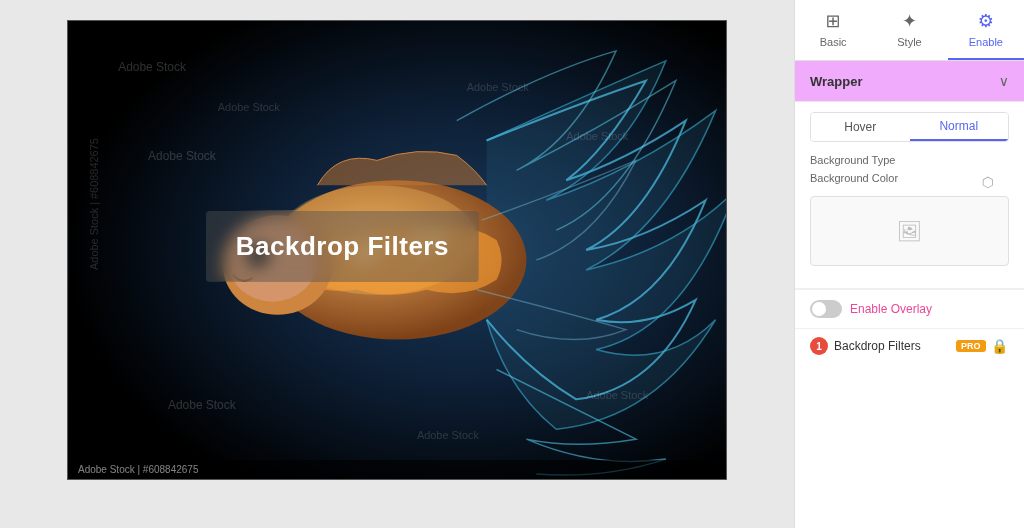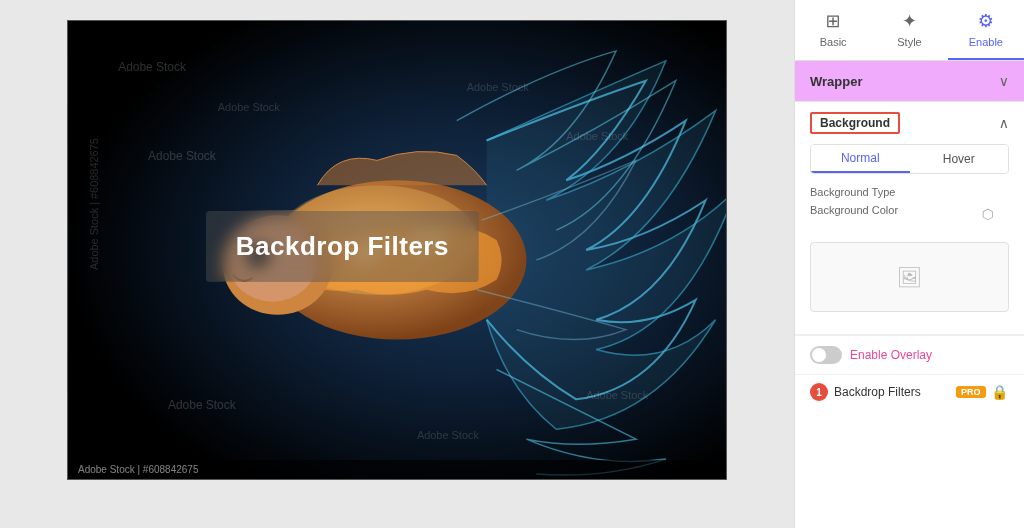--- a/index.html
+++ b/index.html
@@ -265,21 +265,21 @@
       right: 15px;
       font-size: 14px;
       color: #aaa;
     }
 
     .color-row {
       position: relative;
       display: flex;
       align-items: flex-end;
       justify-content: space-between;
-      margin-bottom: 20px;
+      margin-bottom: 6px;
     }
 
     
     .overlay-row {
       display: flex;
       align-items: center;
       gap: 8px;
       padding: 10px 15px;
       border-top: 1px solid #f0f0f0;
     }
@@ -445,28 +445,24 @@
   </div>
 
   <div class="panel-content">
 
     <div class="section-header">
       <span class="section-title">Wrapper</span>
       <span class="section-arrow">∨</span>
     </div>
 
     <div class="subsection">
-      <div class="subsection-header">
-        <span class="subsection-label">Background</span>
-        <span class="subsection-arrow">∧</span>
-      </div>
 
       <div class="toggle-row">
+        <button class="toggle-btn">Hover</button>
         <button class="toggle-btn active">Normal</button>
-        <button class="toggle-btn">Hover</button>
       </div>
 
       <div class="field-label">Background Type</div>
 
       <div class="color-row">
         <span class="field-label">Background Color</span>
         <span class="color-icon-top">⬡</span>
       </div>
       <div class="color-picker-area">
         <span class="color-picker-icon">🖼</span>

